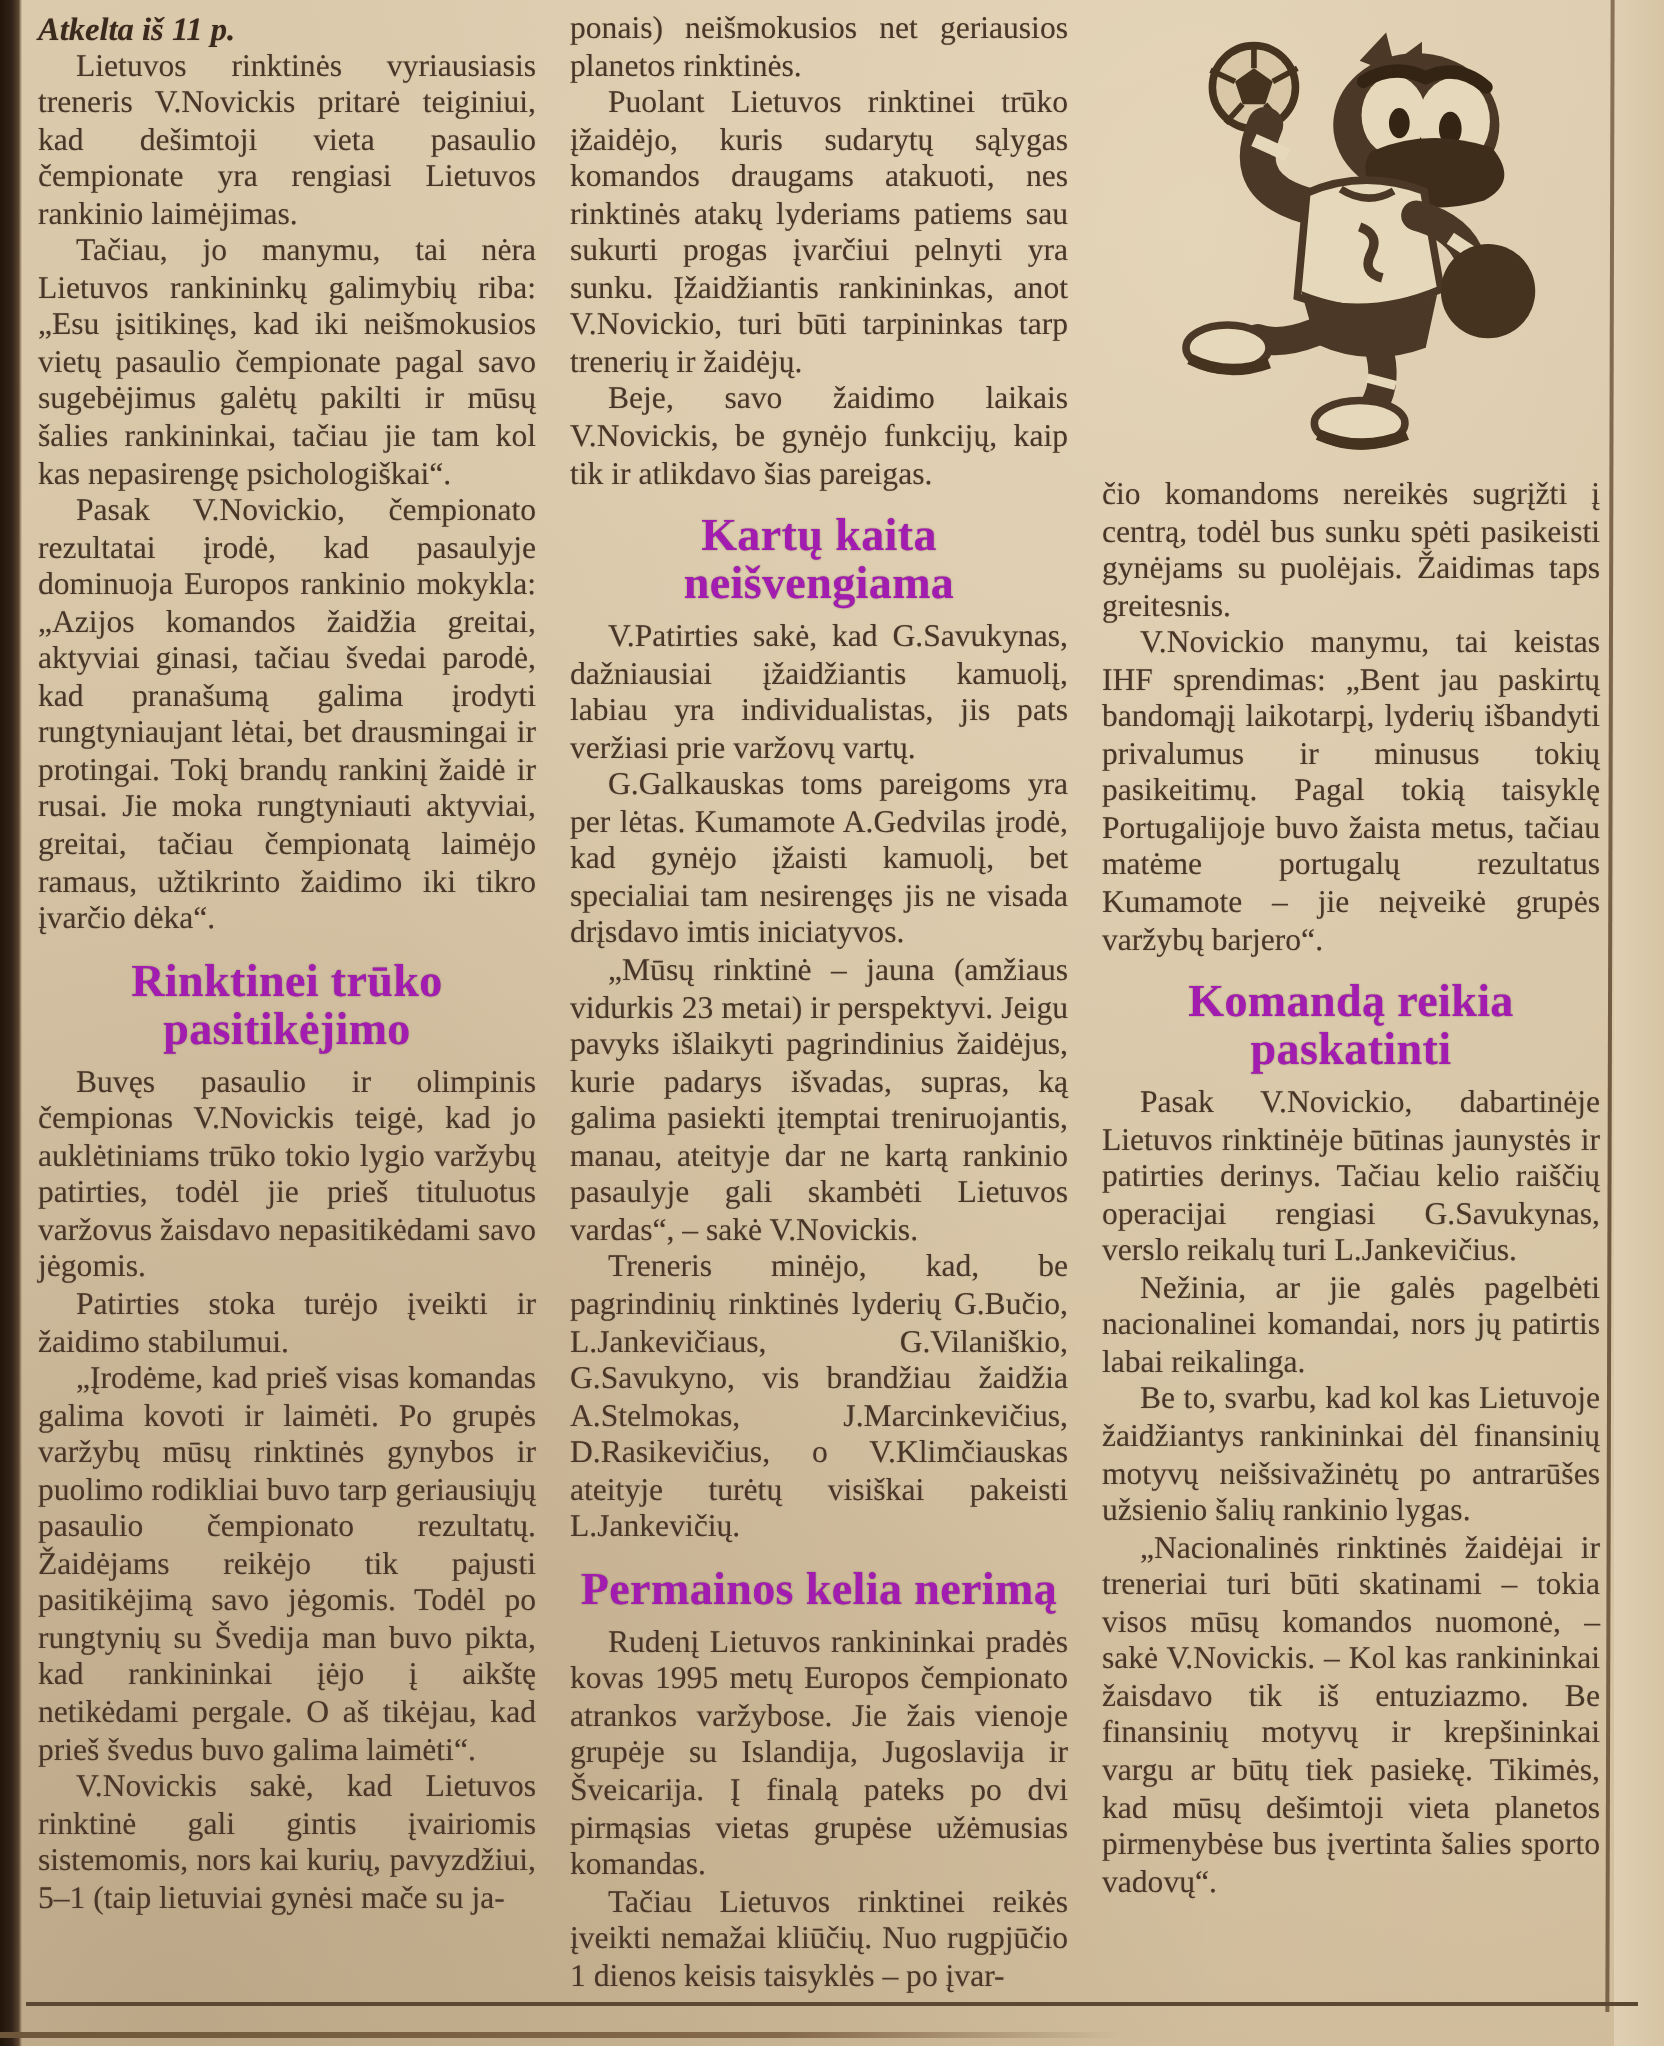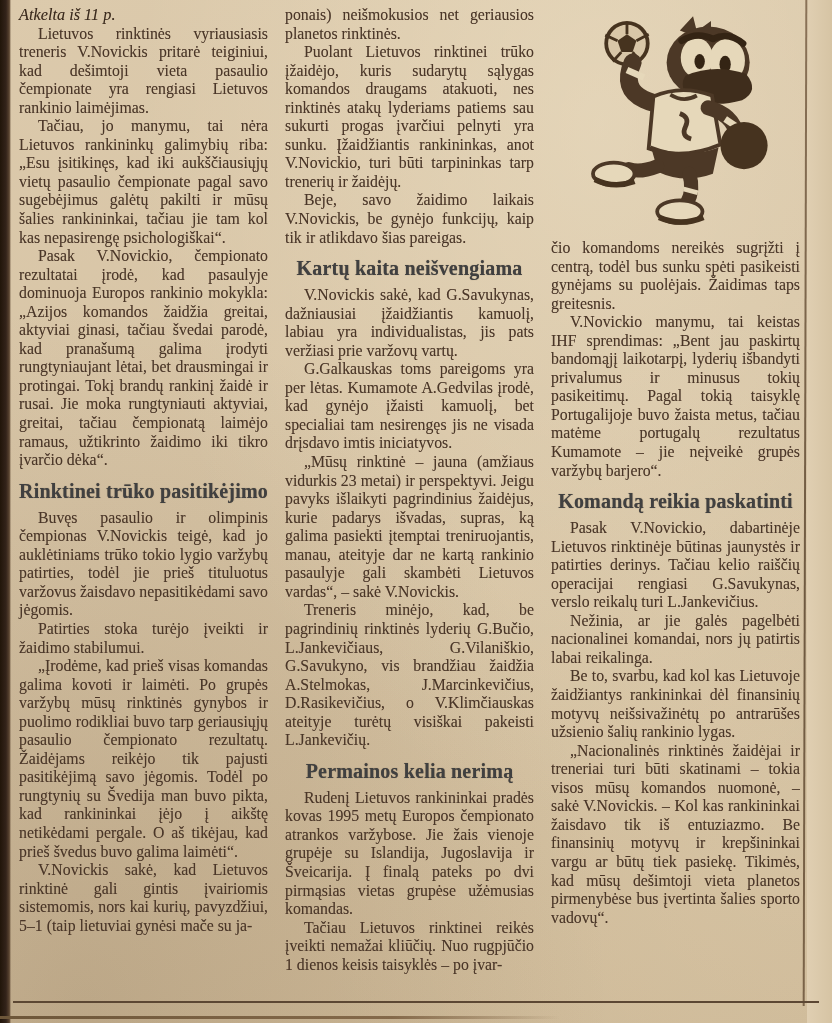--- a/index.html
+++ b/index.html
@@ -43,26 +43,26 @@
   }
   .col{
     width:249px;flex:0 0 249px;
     color:#4a3628;font-size:15.8px;line-height:18.55px;
     text-align:justify;
     text-shadow:0 0 .6px rgba(74,54,40,.35);
   }
   .col p{margin:0;text-indent:19px;}
   .col p.noindent{text-indent:0;}
   .lead{
-    font-weight:normal;font-style:italic;font-size:16.3px;
+    font-weight:bold;font-style:italic;font-size:16.3px;
     margin:3px 0 2px;color:#3a2a1d;text-indent:0 !important;
   }
   .headline{
-    font-size:20px;line-height:24px;font-weight:bold;
-    color:#404040;text-align:center;margin:9px 0 6px;
+    font-size:23px;line-height:24px;font-weight:bold;
+    color:#a21caf;text-align:center;margin:9px 0 6px;
     letter-spacing:.2px;text-indent:0 !important;
     text-shadow:0 0 .8px rgba(46,32,20,.5);
   }
   .illustration{
     height:228px;position:relative;margin:0 0 5px 0;
   }
   .illustration svg{position:absolute;left:8px;top:2px;}
 </style>
 </head>
 <body>
@@ -70,35 +70,35 @@
 <div class="paper"></div>
 <div class="edge-left"></div>
 <div class="right-strip"></div>
 <div class="rule-v"></div>
 
 <div class="col-wrap">
 
   <div class="col">
     <p class="lead">Atkelta iš 11 p.</p>
     <p>Lietuvos rinktinės vyriausiasis treneris V.Novickis pritarė teiginiui, kad dešimtoji vieta pasaulio čempionate yra rengiasi Lietuvos rankinio laimėjimas.</p>
-    <p>Tačiau, jo manymu, tai nėra Lietuvos rankininkų galimybių riba: „Esu įsitikinęs, kad iki aukščiausiųjų vietų pasaulio čempionate pagal savo sugebėjimus galėtų pakilti ir mūsų šalies rankininkai, tačiau jie tam kol kas nepasirengę psichologiškai“.</p>
+    <p>Tačiau, jo manymu, tai nėra Lietuvos rankininkų galimybių riba: „Esu įsitikinęs, kad iki neišmokusios vietų pasaulio čempionate pagal savo sugebėjimus galėtų pakilti ir mūsų šalies rankininkai, tačiau jie tam kol kas nepasirengę psichologiškai“.</p>
     <p>Pasak V.Novickio, čempionato rezultatai įrodė, kad pasaulyje dominuoja Europos rankinio mokykla: „Azijos komandos žaidžia greitai, aktyviai ginasi, tačiau švedai parodė, kad pranašumą galima įrodyti rungtyniaujant lėtai, bet drausmingai ir protingai. Tokį brandų rankinį žaidė ir rusai. Jie moka rungtyniauti aktyviai, greitai, tačiau čempionatą laimėjo ramaus, užtikrinto žaidimo iki tikro įvarčio dėka“.</p>
     <div class="headline">Rinktinei trūko pasitikėjimo</div>
     <p>Buvęs pasaulio ir olimpinis čempionas V.Novickis teigė, kad jo auklėtiniams trūko tokio lygio varžybų patirties, todėl jie prieš tituluotus varžovus žaisdavo nepasitikėdami savo jėgomis.</p>
     <p>Patirties stoka turėjo įveikti ir žaidimo stabilumui.</p>
     <p>„Įrodėme, kad prieš visas komandas galima kovoti ir laimėti. Po grupės varžybų mūsų rinktinės gynybos ir puolimo rodikliai buvo tarp geriausiųjų pasaulio čempionato rezultatų. Žaidėjams reikėjo tik pajusti pasitikėjimą savo jėgomis. Todėl po rungtynių su Švedija man buvo pikta, kad rankininkai įėjo į aikštę netikėdami pergale. O aš tikėjau, kad prieš švedus buvo galima laimėti“.</p>
     <p>V.Novickis sakė, kad Lietuvos rinktinė gali gintis įvairiomis sistemomis, nors kai kurių, pavyzdžiui, 5–1 (taip lietuviai gynėsi mače su ja-</p>
   </div>
 
   <div class="col">
     <p class="noindent">ponais) neišmokusios net geriausios planetos rinktinės.</p>
     <p>Puolant Lietuvos rinktinei trūko įžaidėjo, kuris sudarytų sąlygas komandos draugams atakuoti, nes rinktinės atakų lyderiams patiems sau sukurti progas įvarčiui pelnyti yra sunku. Įžaidžiantis rankininkas, anot V.Novickio, turi būti tarpininkas tarp trenerių ir žaidėjų.</p>
     <p>Beje, savo žaidimo laikais V.Novickis, be gynėjo funkcijų, kaip tik ir atlikdavo šias pareigas.</p>
     <div class="headline">Kartų kaita neišvengiama</div>
-    <p>V.Novickis sakė, kad G.Savukynas, dažniausiai įžaidžiantis kamuolį, labiau yra individualistas, jis pats veržiasi prie varžovų vartų.</p>
+    <p>V.Patirties sakė, kad G.Savukynas, dažniausiai įžaidžiantis kamuolį, labiau yra individualistas, jis pats veržiasi prie varžovų vartų.</p>
     <p>G.Galkauskas toms pareigoms yra per lėtas. Kumamote A.Gedvilas įrodė, kad gynėjo įžaisti kamuolį, bet specialiai tam nesirengęs jis ne visada drįsdavo imtis iniciatyvos.</p>
     <p>„Mūsų rinktinė – jauna (amžiaus vidurkis 23 metai) ir perspektyvi. Jeigu pavyks išlaikyti pagrindinius žaidėjus, kurie padarys išvadas, supras, ką galima pasiekti įtemptai treniruojantis, manau, ateityje dar ne kartą rankinio pasaulyje gali skambėti Lietuvos vardas“, – sakė V.Novickis.</p>
     <p>Treneris minėjo, kad, be pagrindinių rinktinės lyderių G.Bučio, L.Jankevičiaus, G.Vilaniškio, G.Savukyno, vis brandžiau žaidžia A.Stelmokas, J.Marcinkevičius, D.Rasikevičius, o V.Klimčiauskas ateityje turėtų visiškai pakeisti L.Jankevičių.</p>
     <div class="headline">Permainos kelia nerimą</div>
     <p>Rudenį Lietuvos rankininkai pradės kovas 1995 metų Europos čempionato atrankos varžybose. Jie žais vienoje grupėje su Islandija, Jugoslavija ir Šveicarija. Į finalą pateks po dvi pirmąsias vietas grupėse užėmusias komandas.</p>
     <p>Tačiau Lietuvos rinktinei reikės įveikti nemažai kliūčių. Nuo rugpjūčio 1 dienos keisis taisyklės – po įvar-</p>
   </div>
 
   <div class="col">
     <div class="illustration">

